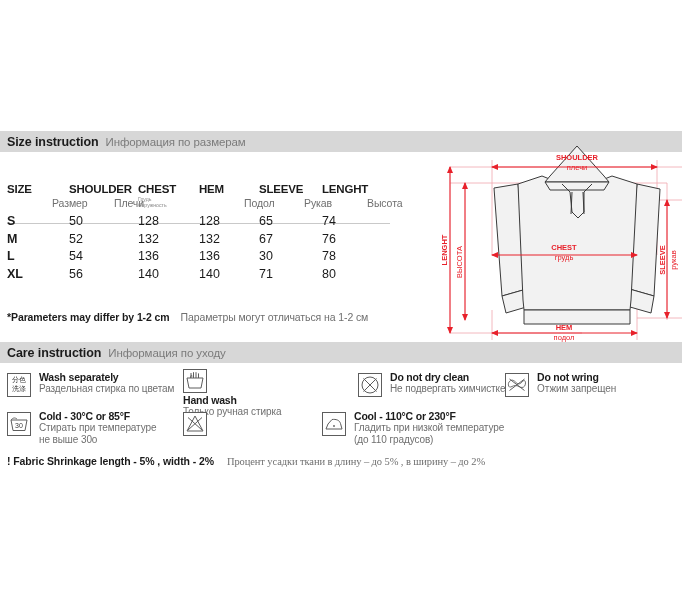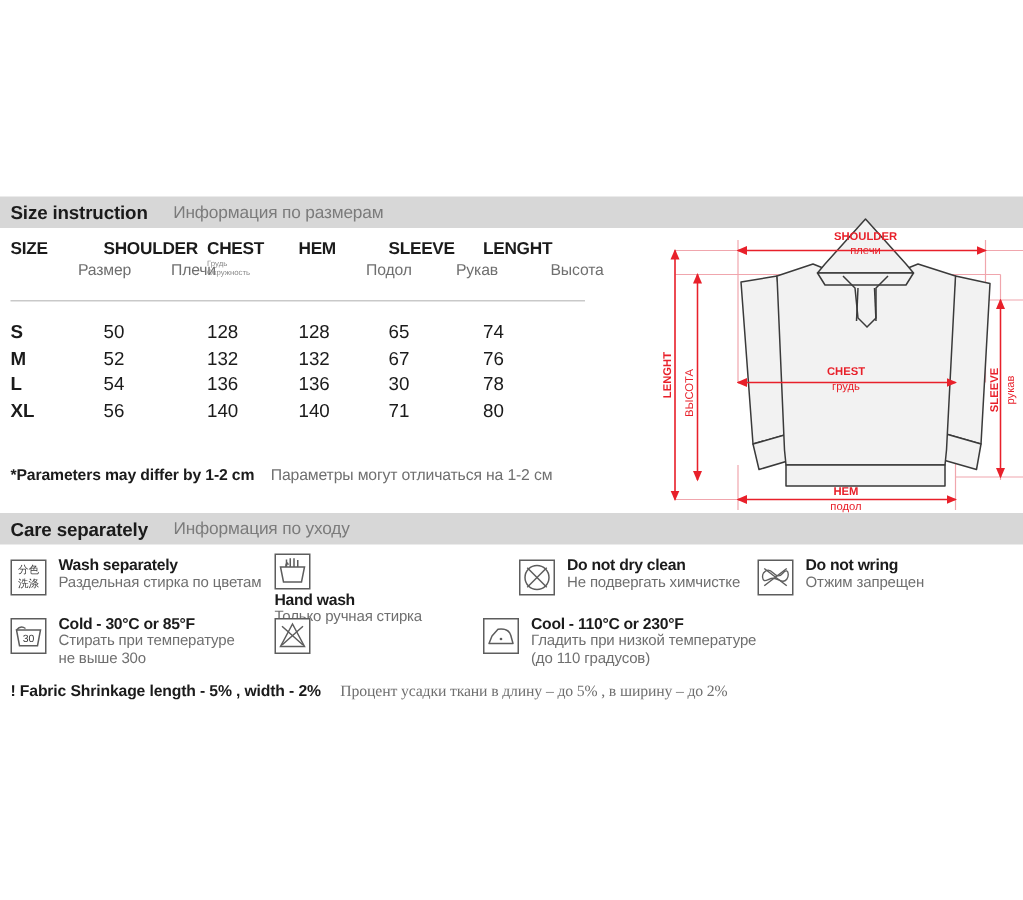--- a/index.html
+++ b/index.html
@@ -17,26 +17,26 @@
   .sec-bar{
     position:absolute;left:0;width:682px;height:21px;
     background:#d7d7d7;
     display:flex;align-items:center;
   }
   .sec-bar .en{
     font-size:12.5px;font-weight:bold;color:#1b1b1b;
     margin-left:7px;letter-spacing:-0.1px;
   }
   .sec-bar .ru{
-    font-size:11.5px;color:#7b7b7b;margin-left:17px;letter-spacing:-0.1px;text-align:right;
+    font-size:11.5px;color:#7b7b7b;margin-left:7px;letter-spacing:-0.1px;text-align:right;
   }
 
   
   .size-table{position:absolute;left:7px;top:160px;width:390px;}
-  .st-head{display:flex;position:relative;height:34px;}
+  .st-head{display:flex;position:relative;height:34px;margin-top:23px;}
   .st-head .col{position:absolute;top:0;}
   .st-head .en{
     display:block;font-size:11.5px;font-weight:bold;color:#1b1b1b;
     line-height:13px;letter-spacing:-0.2px;
   }
   .st-head .ru{
     display:block;font-size:10.5px;color:#6f6f6f;line-height:13px;
     letter-spacing:-0.1px;margin-top:1px;padding-left:45px;
   }
   .st-head .ru-small{
@@ -259,21 +259,21 @@
         <text x="0" y="0" font-size="7.5" font-weight="bold" transform="translate(15,110) rotate(-90)">LENGHT</text>
         <text x="0" y="0" font-size="7.5" transform="translate(30,122) rotate(-90)">ВЫСОТА</text>
 
         <text x="0" y="0" font-size="7.5" font-weight="bold" transform="translate(233,120) rotate(-90)">SLEEVE</text>
         <text x="0" y="0" font-size="7.5" transform="translate(244,120) rotate(-90)">рукав</text>
       </g>
     </svg>
   </div>
 
   <div class="sec-bar" style="top:342px;">
-    <span class="en">Care separately</span>
+    <span class="en">Care instruction</span>
     <span class="ru">Информация по уходу</span>
   </div>
 
   <div class="care">
 
     <div class="care-item" style="left:7px;top:4px;">
       <div class="care-ico">
         <div class="cjk">
           <span>分色</span>
           <span>洗涤</span>
@@ -292,21 +292,21 @@
           <path d="M7,8 L7,3 M9.5,8 L9.5,2.2 M12,8 L12,2.2 M14.5,8 L14.5,3.4" fill="none" stroke="#5d5d5d" stroke-width="1"></path>
           <path d="M6.5,8 C6.5,5 8,4.4 8,6.6" fill="none" stroke="#5d5d5d" stroke-width="0.9"></path>
         </svg>
       </div>
       <div class="care-txt">
         <span class="en">Hand wash</span>
         <span class="ru">Только ручная стирка</span>
       </div>
     </div>
 
-    <div class="care-item" style="left:310px;top:4px;padding-left:36px;">
+    <div class="care-item" style="left:322px;top:4px;padding-left:36px;">
       <div class="care-ico">
         <svg width="22" height="22" viewBox="0 0 22 22">
           <circle cx="11" cy="11" r="8" fill="none" stroke="#5d5d5d" stroke-width="1"></circle>
           <path d="M4.5,4.5 L17.5,17.5 M17.5,4.5 L4.5,17.5" stroke="#5d5d5d" stroke-width="1"></path>
         </svg>
       </div>
       <div class="care-txt">
         <span class="en">Do not dry clean</span>
         <span class="ru">Не подвергать химчистке</span>
       </div>

